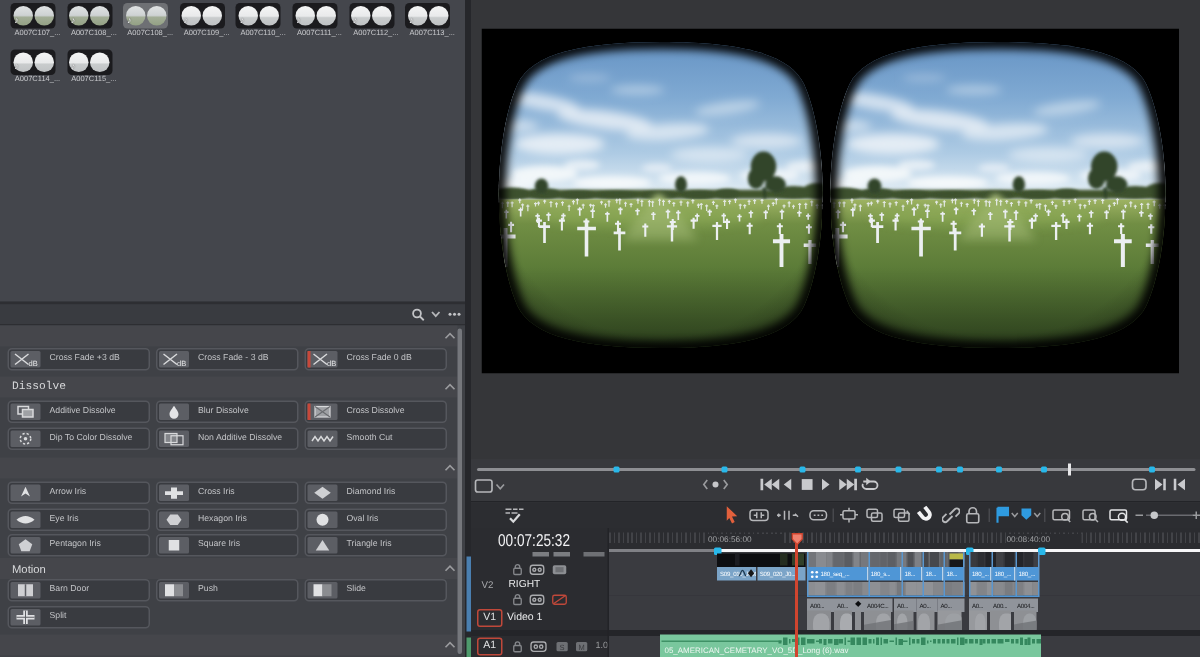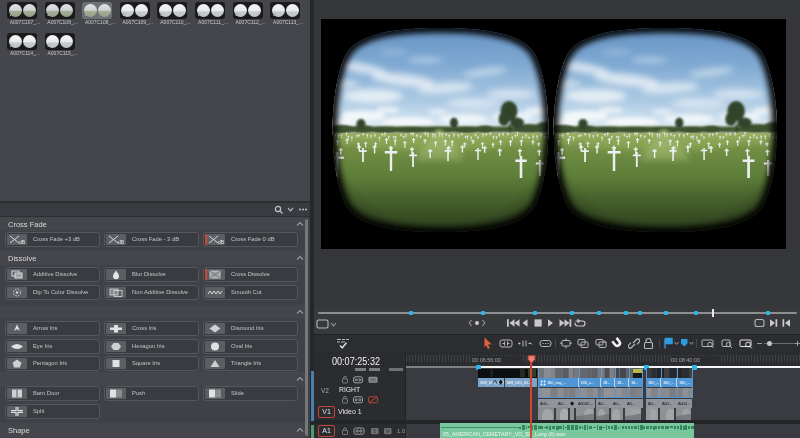--- a/index.html
+++ b/index.html
@@ -62,21 +62,20 @@
 <svg class="abs" style="left:270px;top:203px;" width="40" height="13" viewBox="0 0 40 13">
 <circle cx="8" cy="6" r="2.6" fill="none" stroke="#c2c3c6" stroke-width="1.2"></circle>
 <line x1="10" y1="8" x2="12.5" y2="10.5" stroke="#c2c3c6" stroke-width="1.2"></line>
 <path d="M18 5 l2.5 2.8 L23 5" fill="none" stroke="#b5b6b9" stroke-width="1.2"></path>
 <circle cx="30" cy="6.5" r="1" fill="#c2c3c6"></circle>
       <circle cx="33" cy="6.5" r="1" fill="#c2c3c6"></circle>
       <circle cx="36" cy="6.5" r="1" fill="#c2c3c6"></circle>
 </svg>
 <div class="abs" style="left:0;top:217px;width:310px;height:221px;background:#3f4146;"></div>
 <div class="abs" style="left:0;top:217px;width:305px;height:14px;background:#45464b;"></div>
-<div class="abs" style="left:8px;top:219px;width:200px;height:11px;color:#d8d9db;font-size:7.5px;line-height:11px;">Cross Fade</div>
 <svg class="abs" style="left:296px;top:221px;" width="8" height="6" viewBox="0 0 8 6">
       <path d="M1 4.5 L4 1.5 L7 4.5" fill="none" stroke="#9a9b9e" stroke-width="1.1"></path>
     </svg>
 <div class="abs" style="left:5px;top:232px;width:93px;height:13px;background:#393b40;border:1px solid #55575d;border-radius:3px;"></div>
 <div class="abs" style="left:7px;top:234px;width:20px;height:11px;background:#5c5e64;border-radius:1px;"></div>
 <svg class="abs" style="left:7px;top:234px;" width="20" height="11" viewBox="0 0 20 11">
       <path d="M3 2 L12 9 M3 9 L12 2" stroke="#d8d9db" stroke-width="1" fill="none"></path>
       <text x="12" y="10" font-size="5" fill="#e8e9ea" font-family="Liberation Sans">dB</text>
     </svg>
 <div class="abs" style="left:33px;top:233px;width:64px;height:12px;color:#c3c4c7;font-size:5.8px;line-height:12px;white-space:nowrap;">Cross Fade +3 dB</div>
@@ -89,21 +88,21 @@
 <div class="abs" style="left:132px;top:233px;width:64px;height:12px;color:#c3c4c7;font-size:5.8px;line-height:12px;white-space:nowrap;">Cross Fade - 3 dB</div>
 <div class="abs" style="left:203px;top:232px;width:93px;height:13px;background:#393b40;border:1px solid #55575d;border-radius:3px;"></div>
 <div class="abs" style="left:205px;top:234px;width:20px;height:11px;background:#5c5e64;border-radius:1px;"></div>
 <div class="abs" style="left:205px;top:234px;width:2px;height:11px;background:#c8483a;"></div>
 <svg class="abs" style="left:205px;top:234px;" width="20" height="11" viewBox="0 0 20 11">
       <path d="M4 2 L13 9 M4 9 L13 2" stroke="#d8d9db" stroke-width="1" fill="none"></path>
       <text x="13" y="10" font-size="5" fill="#e8e9ea" font-family="Liberation Sans">dB</text>
     </svg>
 <div class="abs" style="left:231px;top:233px;width:64px;height:12px;color:#c3c4c7;font-size:5.8px;line-height:12px;white-space:nowrap;">Cross Fade 0 dB</div>
 <div class="abs" style="left:0;top:251px;width:305px;height:14px;background:#45464b;"></div>
-<div class="abs" style="left:8px;top:253px;width:200px;height:11px;color:#d8d9db;font-size:7.5px;line-height:11px;">Dissolve</div>
+<div class="abs" style="left:8px;top:253px;width:200px;height:11px;color:#d8d9db;font-size:7.5px;line-height:11px;font-family:Liberation Mono, monospace;">Dissolve</div>
 <svg class="abs" style="left:296px;top:255px;" width="8" height="6" viewBox="0 0 8 6">
       <path d="M1 4.5 L4 1.5 L7 4.5" fill="none" stroke="#9a9b9e" stroke-width="1.1"></path>
     </svg>
 <div class="abs" style="left:5px;top:267px;width:93px;height:13px;background:#393b40;border:1px solid #55575d;border-radius:3px;"></div>
 <div class="abs" style="left:7px;top:269px;width:20px;height:11px;background:#5c5e64;border-radius:1px;"></div>
 <svg class="abs" style="left:7px;top:269px;" width="20" height="11" viewBox="0 0 20 11">
       <rect x="5" y="2" width="7" height="5" fill="none" stroke="#d8d9db" stroke-width="1"></rect>
       <rect x="8" y="4" width="7" height="5" fill="#9fa1a5" stroke="#d8d9db" stroke-width="1"></rect>
     </svg>
 <div class="abs" style="left:33px;top:268px;width:64px;height:12px;color:#c3c4c7;font-size:5.8px;line-height:12px;white-space:nowrap;">Additive Dissolve</div>
@@ -193,20 +192,21 @@
       <rect x="6.5" y="2" width="7" height="7" fill="#e0e1e3"></rect>
     </svg>
 <div class="abs" style="left:132px;top:357.0px;width:64px;height:12px;color:#c3c4c7;font-size:5.8px;line-height:12px;white-space:nowrap;">Square Iris</div>
 <div class="abs" style="left:203px;top:356.0px;width:93px;height:13px;background:#393b40;border:1px solid #55575d;border-radius:3px;"></div>
 <div class="abs" style="left:205px;top:358.0px;width:20px;height:11px;background:#5c5e64;border-radius:1px;"></div>
 <svg class="abs" style="left:205px;top:358.0px;" width="20" height="11" viewBox="0 0 20 11">
       <path d="M10 2 L14.5 9 L5.5 9 Z" fill="#cfd0d3"></path>
     </svg>
 <div class="abs" style="left:231px;top:357.0px;width:64px;height:12px;color:#c3c4c7;font-size:5.8px;line-height:12px;white-space:nowrap;">Triangle Iris</div>
 <div class="abs" style="left:0;top:372px;width:305px;height:14px;background:#45464b;"></div>
+<div class="abs" style="left:8px;top:374px;width:200px;height:11px;color:#d8d9db;font-size:7.5px;line-height:11px;">Motion</div>
 <svg class="abs" style="left:296px;top:376px;" width="8" height="6" viewBox="0 0 8 6">
       <path d="M1 4.5 L4 1.5 L7 4.5" fill="none" stroke="#9a9b9e" stroke-width="1.1"></path>
     </svg>
 <div class="abs" style="left:5px;top:386px;width:93px;height:13px;background:#393b40;border:1px solid #55575d;border-radius:3px;"></div>
 <div class="abs" style="left:7px;top:388px;width:20px;height:11px;background:#5c5e64;border-radius:1px;"></div>
 <svg class="abs" style="left:7px;top:388px;" width="20" height="11" viewBox="0 0 20 11">
       <rect x="5" y="1.5" width="10" height="8" fill="#cfd0d3"></rect>
       <rect x="9.5" y="1.5" width="1" height="8" fill="#5c5e64"></rect>
     </svg>
 <div class="abs" style="left:33px;top:387px;width:64px;height:12px;color:#c3c4c7;font-size:5.8px;line-height:12px;white-space:nowrap;">Barn Door</div>
@@ -226,21 +226,20 @@
 <div class="abs" style="left:231px;top:387px;width:64px;height:12px;color:#c3c4c7;font-size:5.8px;line-height:12px;white-space:nowrap;">Slide</div>
 <div class="abs" style="left:5px;top:403.5px;width:93px;height:13px;background:#393b40;border:1px solid #55575d;border-radius:3px;"></div>
 <div class="abs" style="left:7px;top:405.5px;width:20px;height:11px;background:#5c5e64;border-radius:1px;"></div>
 <svg class="abs" style="left:7px;top:405.5px;" width="20" height="11" viewBox="0 0 20 11">
       <rect x="4" y="4" width="12" height="3" fill="#e0e1e3"></rect>
       <rect x="8.5" y="1" width="3" height="9" fill="#e0e1e3"></rect>
       <path d="M4 5.5 h12 M10 1 v9" stroke="#5c5e64" stroke-width="0.7"></path>
     </svg>
 <div class="abs" style="left:33px;top:404.5px;width:64px;height:12px;color:#c3c4c7;font-size:5.8px;line-height:12px;white-space:nowrap;">Split</div>
 <div class="abs" style="left:0;top:423px;width:305px;height:14px;background:#45464b;"></div>
-<div class="abs" style="left:8px;top:425px;width:200px;height:11px;color:#d8d9db;font-size:7.5px;line-height:11px;">Shape</div>
 <svg class="abs" style="left:296px;top:427px;" width="8" height="6" viewBox="0 0 8 6">
       <path d="M1 4.5 L4 1.5 L7 4.5" fill="none" stroke="#9a9b9e" stroke-width="1.1"></path>
     </svg>
 <div class="abs" style="left:305px;top:219px;width:3px;height:217px;background:#75777c;border-radius:2px;"></div>
 <div class="abs" style="left:310px;top:0;width:4px;height:438px;background:#26272b;"></div>
 <div class="abs" style="left:314px;top:0;width:486px;height:306px;background:#353639;"></div>
 <svg class="abs" style="left:321px;top:19px;" width="465" height="230" viewBox="0 0 465 230">
 <defs>
 <linearGradient id="sky" x1="0" y1="0" x2="0" y2="1">
   <stop offset="0" stop-color="#6593c4"></stop>

